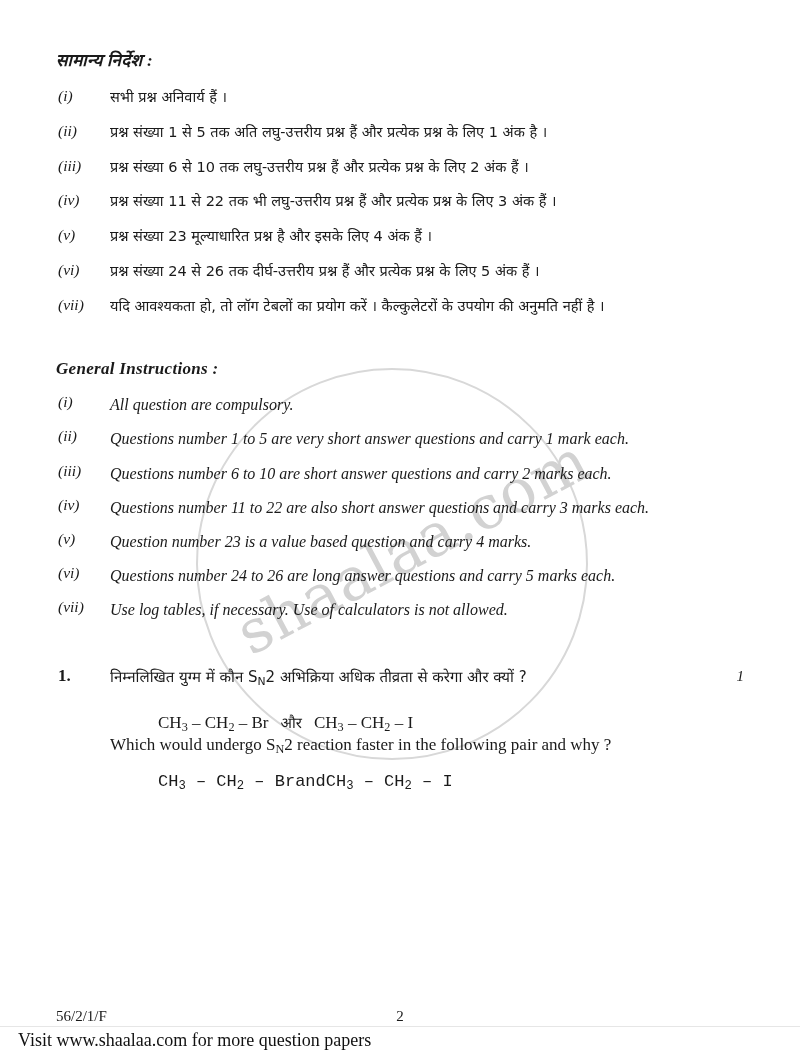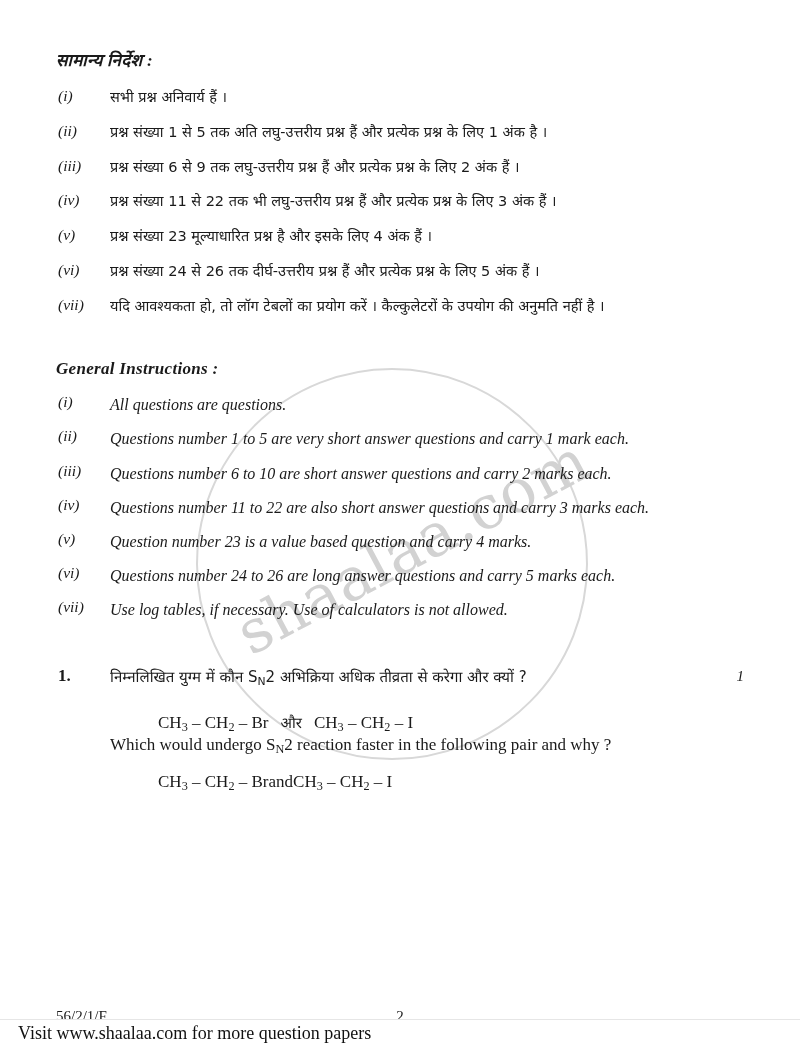--- a/index.html
+++ b/index.html
@@ -148,20 +148,21 @@
     font-size: 15px;
     padding: 0 12px;
   }
   .q-eng {
     font-size: 17px;
     font-family: "Liberation Serif", serif;
   }
   .q-formula2 {
     font-size: 17px;
     margin: 14px 0 0 48px;
+    font-family: Liberation Mono, monospace;
   }
   sub {
     font-size: 0.72em;
     vertical-align: -0.28em;
   }
   .marks {
     position: absolute;
     right: 0;
     top: 2px;
     font-style: italic;
@@ -194,21 +195,21 @@
   .footer-banner {
     position: absolute;
     left: 0;
     bottom: 0;
     width: 800px;
     background: #ffffff;
     border-top: 1px solid #e6e6e6;
     font-family: "Liberation Serif", serif;
     font-size: 18px;
     color: #111;
-    padding: 3px 0 16px 18px;
+    padding: 3px 0 9px 18px;
     box-sizing: border-box;
   }
 </style>
 </head>
 <body>
 
 <div class="page">
 
   <div class="watermark">
     <div class="circle"></div>
@@ -223,21 +224,21 @@
       <div class="inst-row">
         <div class="inst-num">(i)</div>
         <div class="inst-text">सभी प्रश्न अनिवार्य हैं ।</div>
       </div>
       <div class="inst-row">
         <div class="inst-num">(ii)</div>
         <div class="inst-text">प्रश्न संख्या 1 से 5 तक अति लघु-उत्तरीय प्रश्न हैं और प्रत्येक प्रश्न के लिए 1 अंक है ।</div>
       </div>
       <div class="inst-row">
         <div class="inst-num">(iii)</div>
-        <div class="inst-text">प्रश्न संख्या 6 से 9 तक लघु-उत्तरीय प्रश्न हैं और प्रत्येक प्रश्न के लिए 2 अंक हैं ।</div>
+        <div class="inst-text">प्रश्न संख्या 6 से 10 तक लघु-उत्तरीय प्रश्न हैं और प्रत्येक प्रश्न के लिए 2 अंक हैं ।</div>
       </div>
       <div class="inst-row">
         <div class="inst-num">(iv)</div>
         <div class="inst-text">प्रश्न संख्या 11 से 22 तक भी लघु-उत्तरीय प्रश्न हैं और प्रत्येक प्रश्न के लिए 3 अंक हैं ।</div>
       </div>
       <div class="inst-row">
         <div class="inst-num">(v)</div>
         <div class="inst-text">प्रश्न संख्या 23 मूल्याधारित प्रश्न है और इसके लिए 4 अंक हैं ।</div>
       </div>
       <div class="inst-row">
@@ -248,21 +249,21 @@
         <div class="inst-num">(vii)</div>
         <div class="inst-text">यदि आवश्यकता हो, तो लॉग टेबलों का प्रयोग करें । कैल्कुलेटरों के उपयोग की अनुमति नहीं है ।</div>
       </div>
     </div>
 
     <h2 class="section-title eng">General Instructions :</h2>
 
     <div class="inst-list eng-list">
       <div class="inst-row">
         <div class="inst-num">(i)</div>
-        <div class="inst-text">All questions are questions.</div>
+        <div class="inst-text">All question are compulsory.</div>
       </div>
       <div class="inst-row">
         <div class="inst-num">(ii)</div>
         <div class="inst-text">Questions number 1 to 5 are very short answer questions and carry 1 mark each.</div>
       </div>
       <div class="inst-row">
         <div class="inst-num">(iii)</div>
         <div class="inst-text">Questions number 6 to 10 are short answer questions and carry 2 marks each.</div>
       </div>
       <div class="inst-row">

